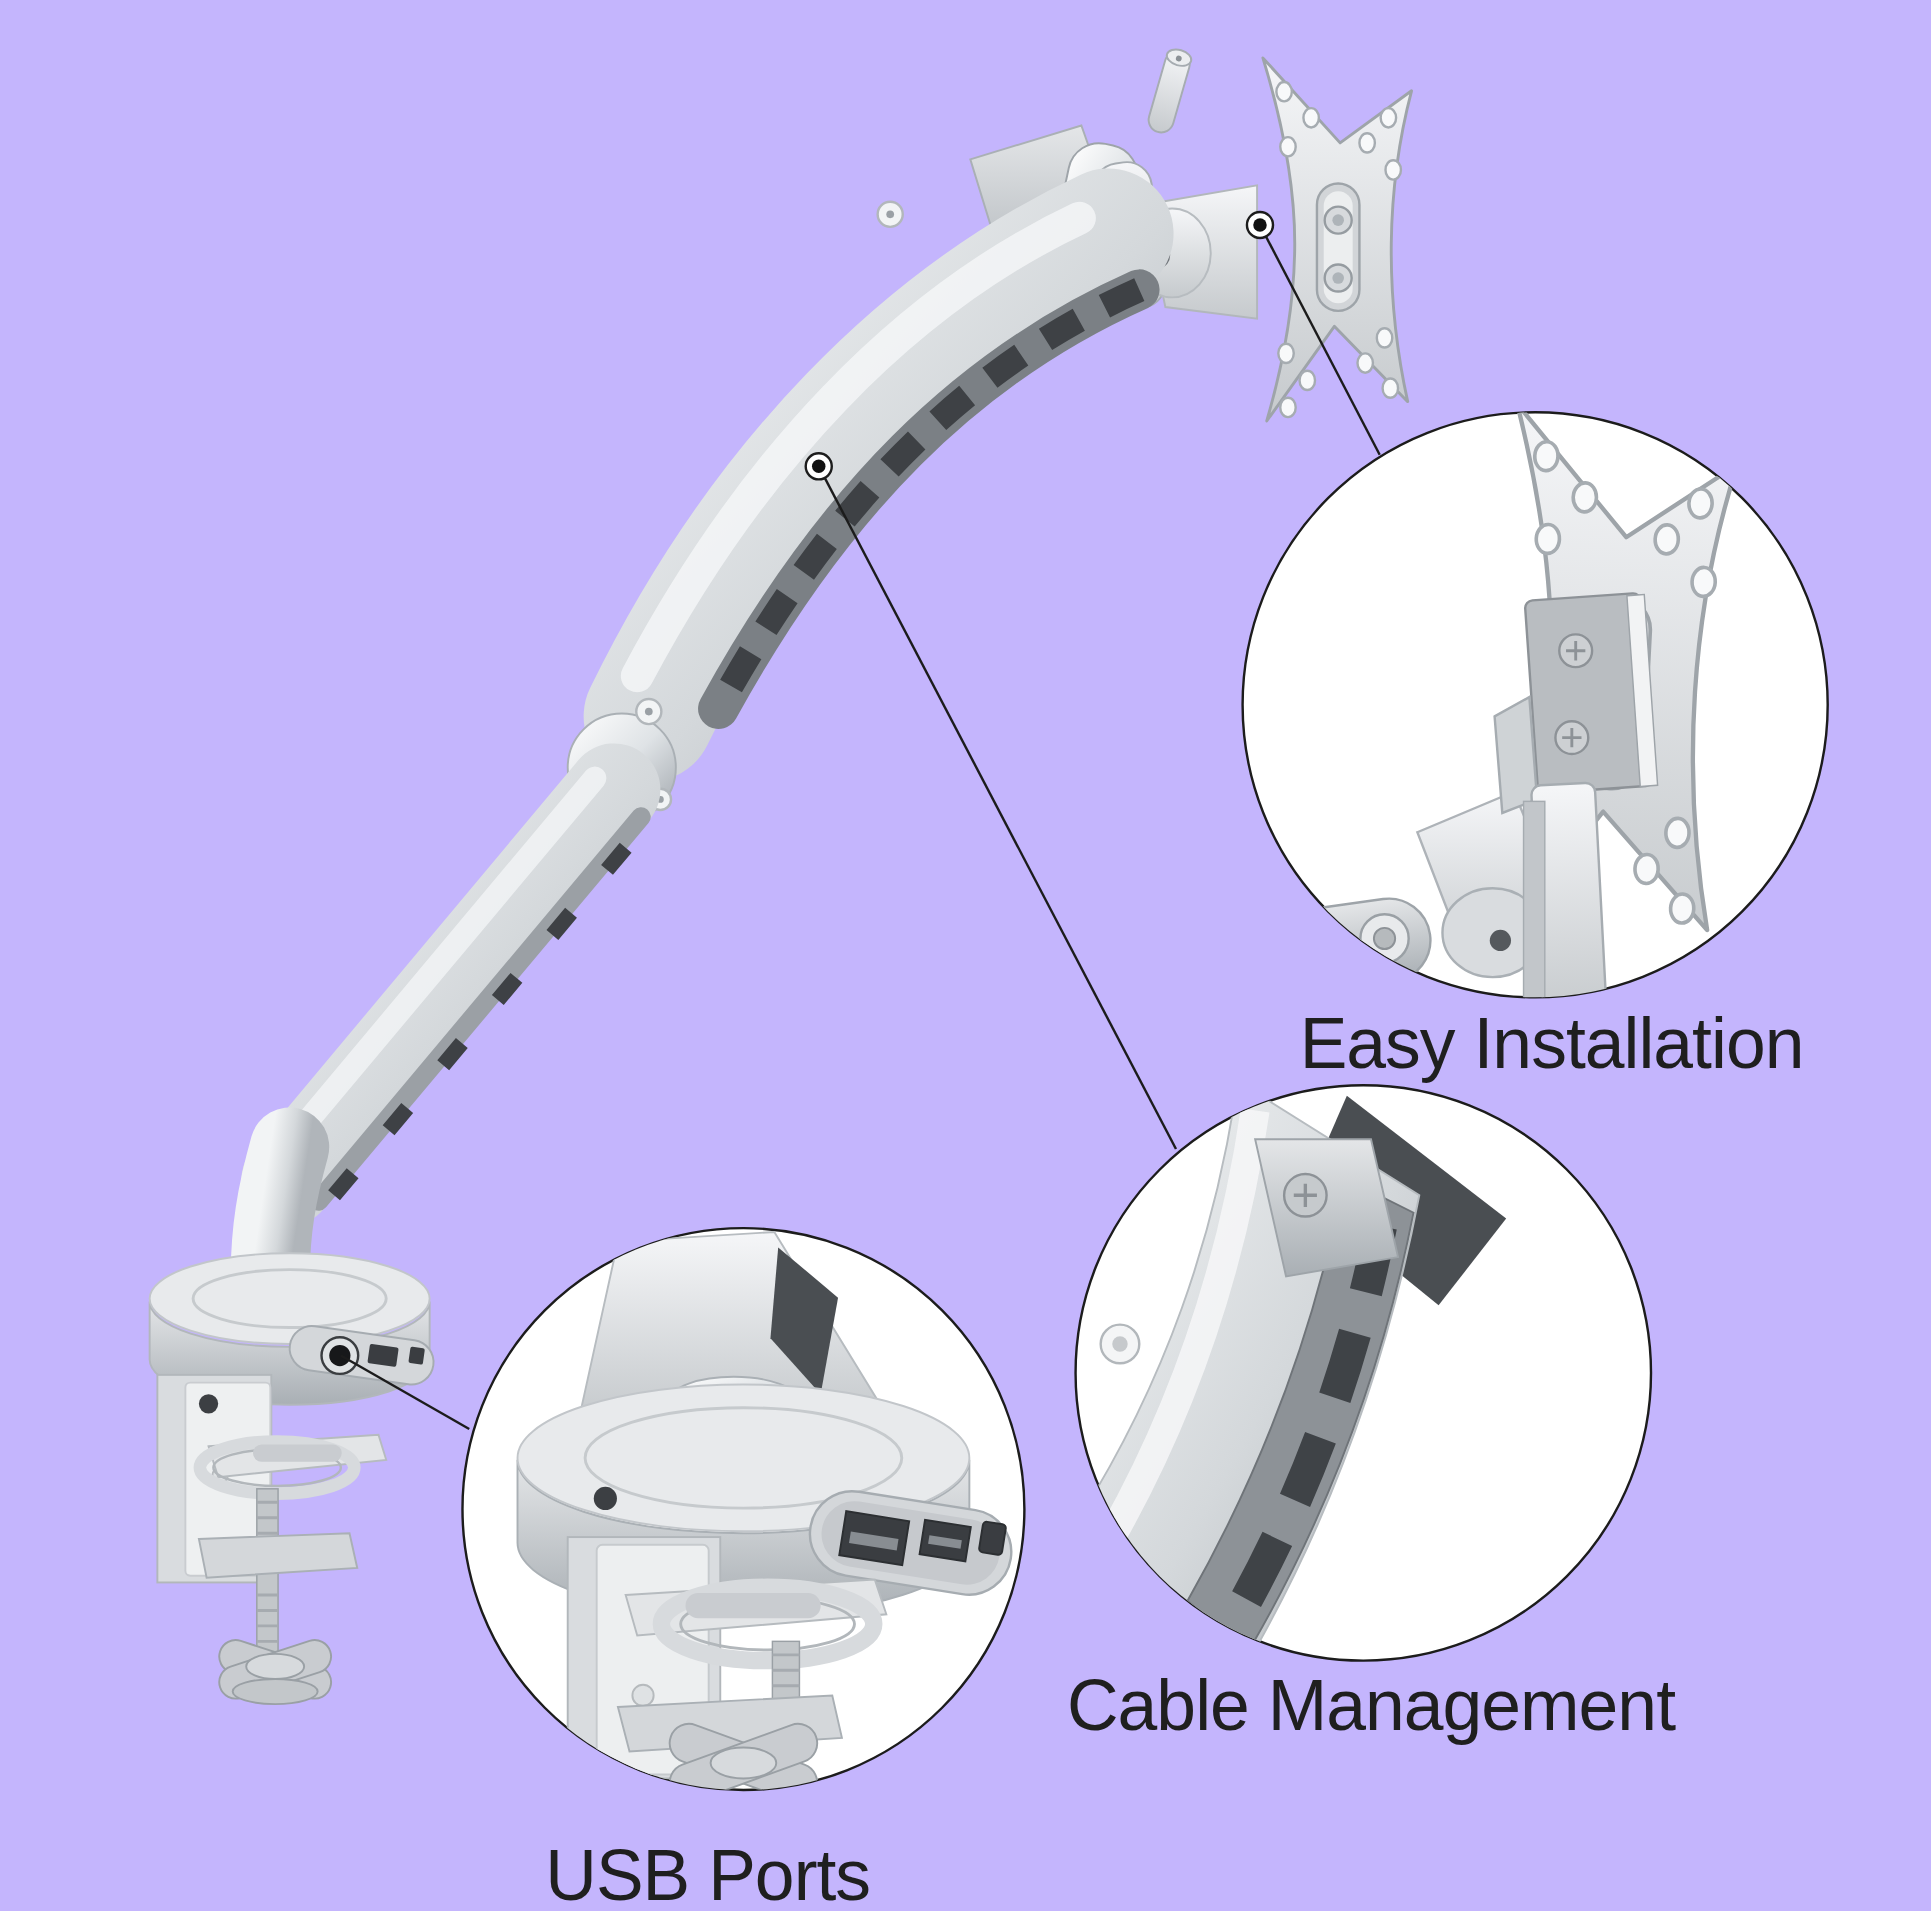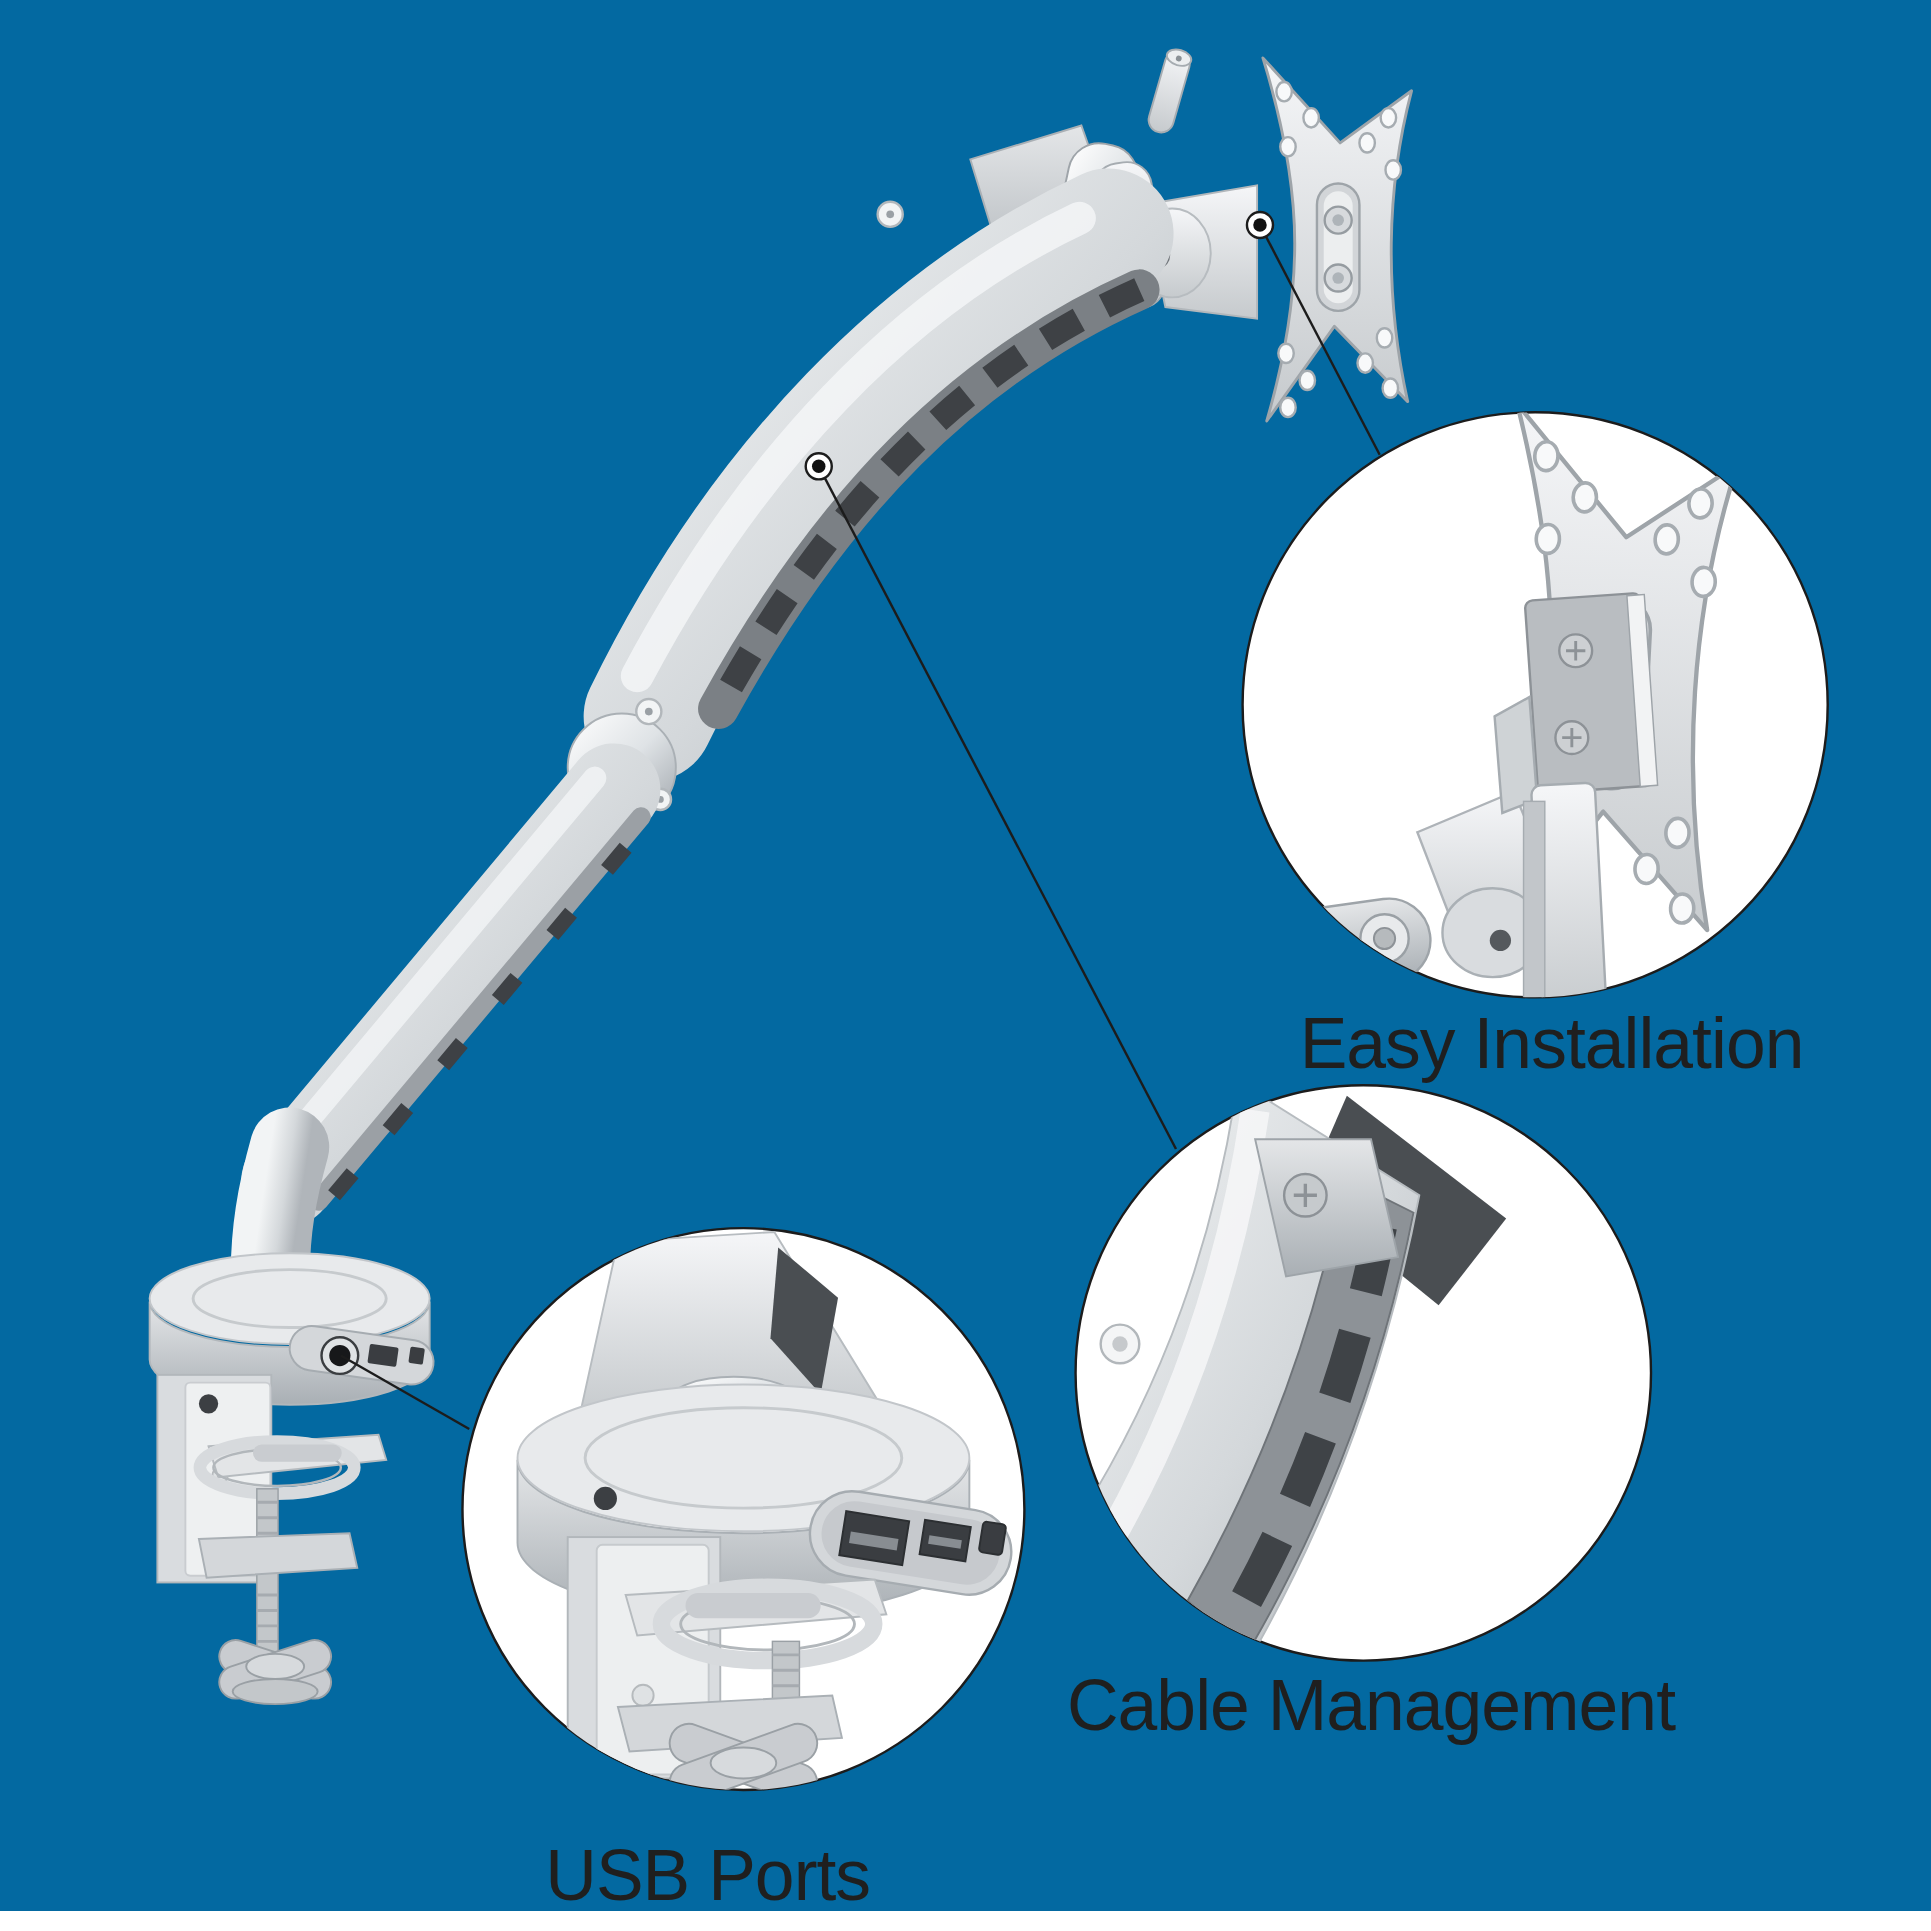--- a/index.html
+++ b/index.html
@@ -1,17 +1,17 @@
 <!DOCTYPE html>
 <html><head>
 <meta charset="utf-8">
 <style>
   html,body{margin:0;padding:0;background:#ffffff;}
   body{font-family:"Liberation Sans", sans-serif;}
-  .stage{position:relative;width:1931px;height:1911px;background:#0369a1;overflow:hidden;}
+  .stage{position:relative;width:1931px;height:1911px;background:#c4b5fd;overflow:hidden;}
   svg{display:block;}
   text.callout-label{
     font-family:"Liberation Sans", sans-serif;
     font-size:74px;
     letter-spacing:-1px;
     fill:#1f1f1f;
   }
 </style>
 </head>
 <body>

